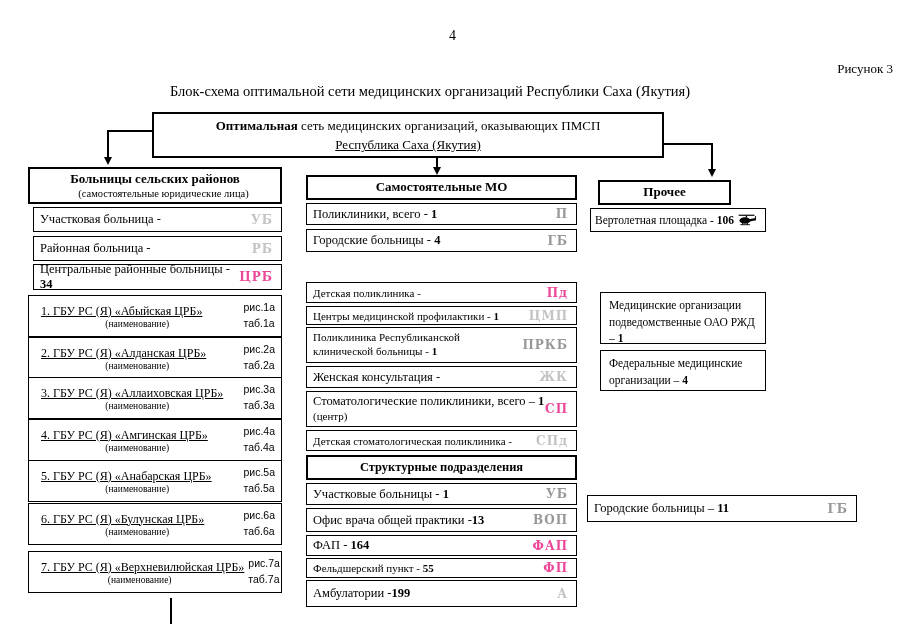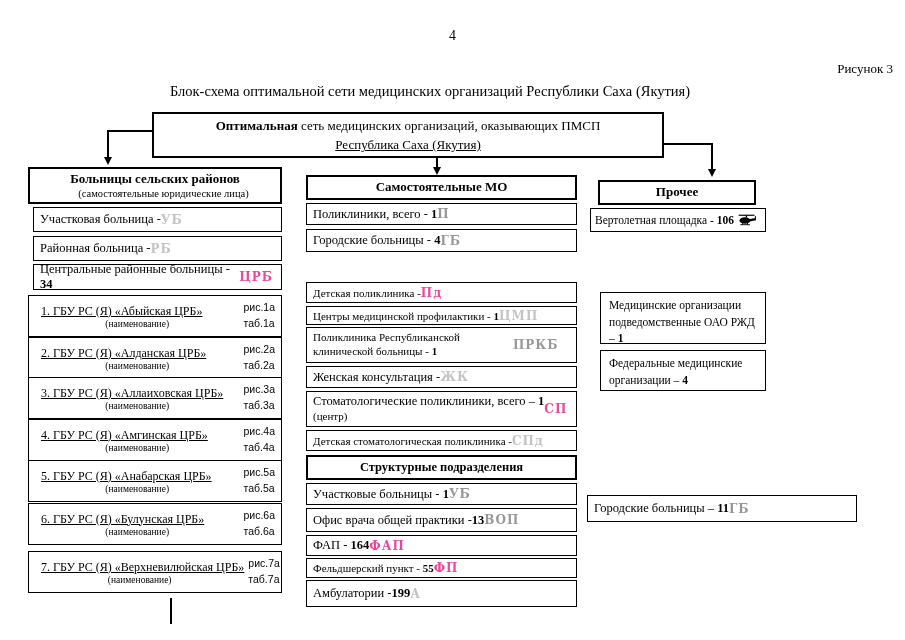--- a/index.html
+++ b/index.html
@@ -9,21 +9,21 @@
     font-family:"Liberation Serif", serif; color:#000;
   }
   .canvas { position:absolute; left:0; top:0; width:905px; height:640px; overflow:hidden; background:#fff; }
 
   .pgnum { position:absolute; left:0; top:28px; width:905px; text-align:center; font-size:14px; }
   .figlabel { position:absolute; top:61px; right:12px; font-size:13px; }
   .title { position:absolute; left:0; top:83px; width:860px; text-align:center; font-size:14.5px; }
 
   .box { position:absolute; border:1.5px solid #000; background:#fff; display:flex; align-items:center; padding:0 8px; font-size:12.5px; }
   .box.hdr { border-width:2px; justify-content:center; text-align:center; font-weight:bold; flex-direction:column; line-height:1.25; }
-  .box.row { justify-content:flex-start;padding-left:6px; }
+  .box.row { justify-content:space-between;padding-left:6px; }
   .box.txt { display:block; padding:4px 8px; line-height:1.45; font-size:11.5px; }
   .sm { font-size:11px; }
 
   .rootbox { position:absolute; left:152px; top:112px; width:512px; height:46px; border:2px solid #000;
              display:flex; flex-direction:column; justify-content:center; align-items:center; font-size:13px; line-height:1.5; background:#fff; }
   .rootbox .l2 { text-decoration:underline; }
 
   .subtitle { font-weight:normal; font-size:10.5px;margin-left:17px; }
 
   .abbr { font-family:"DejaVu Serif", serif; font-weight:bold; letter-spacing:1px; font-size:12px; white-space:nowrap; }
@@ -217,21 +217,21 @@
   </div>
   <div class="box row sm" style="left:306px;top:558px;width:271px;height:20px;">
     <span><span>Фельдшерский пункт - </span><b>55</b></span>
     <span class="abbr dark">ФП</span>
   </div>
   <div class="box row" style="left:306px;top:580px;width:271px;height:27px;">
     <span><span>Амбулатории -</span><b>199</b></span>
     <span class="abbr light">А</span>
   </div>
 
-  <div class="box hdr" style="left:598px;top:180px;width:158px;height:25px;font-size:13px;">
+  <div class="box hdr" style="left:598px;top:180px;width:133px;height:25px;font-size:13px;">
     <div>Прочее</div>
   </div>
 
   <div class="box" style="left:590px;top:208px;width:176px;height:24px;font-size:11.5px;padding:0 4px;">
     <span><span>Вертолетная площадка - </span><b>106</b></span>
     <svg class="heli" width="20" height="13" viewBox="0 0 24 15">
       <g fill="#000">
         <rect x="2" y="0.5" width="19" height="1.4"></rect>
         <rect x="10.5" y="1.5" width="1.6" height="2.5"></rect>
         <ellipse cx="9.5" cy="7.5" rx="6.5" ry="3.8"></ellipse>

